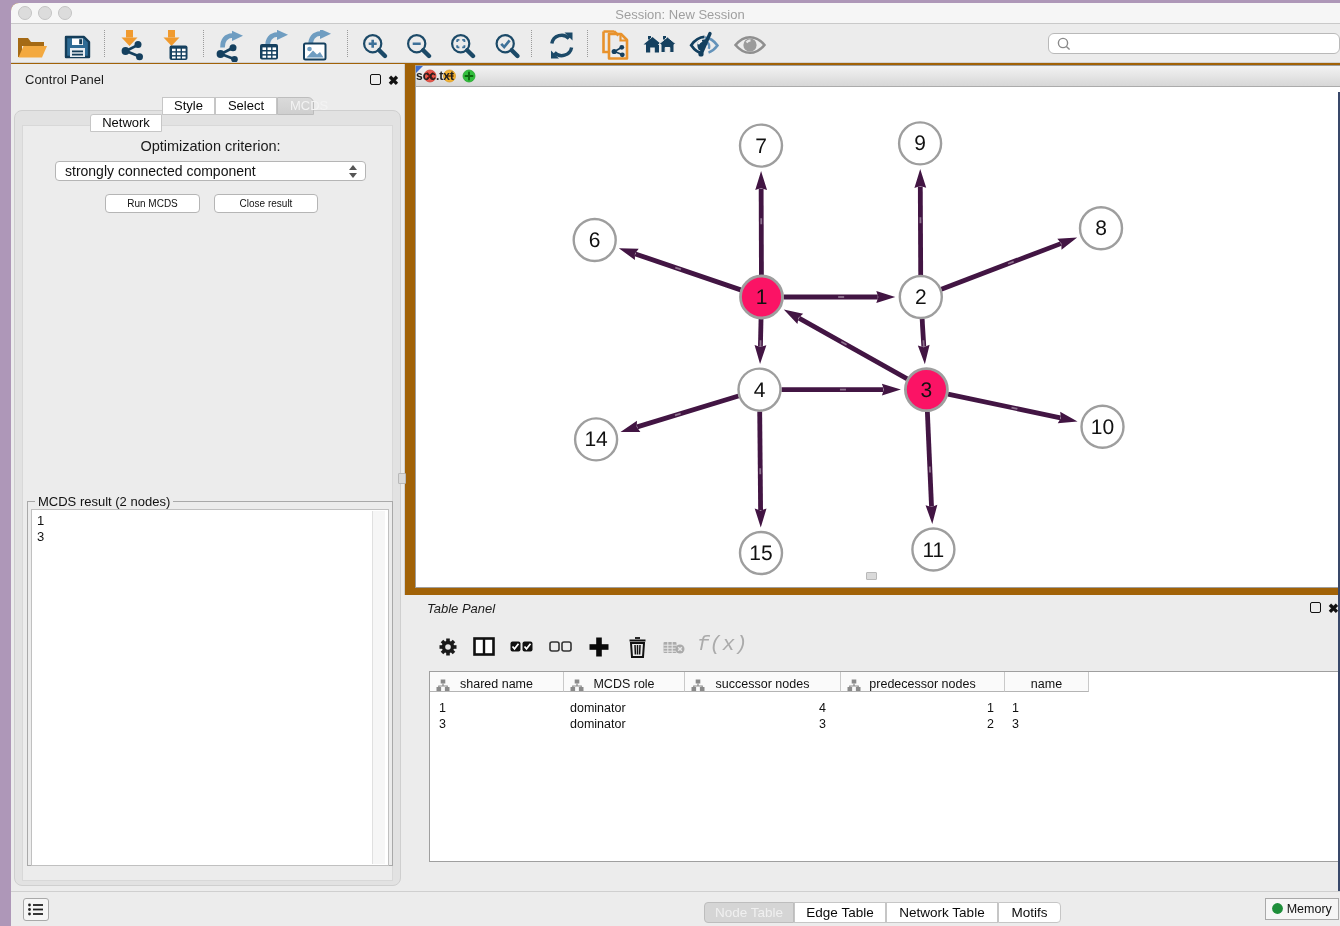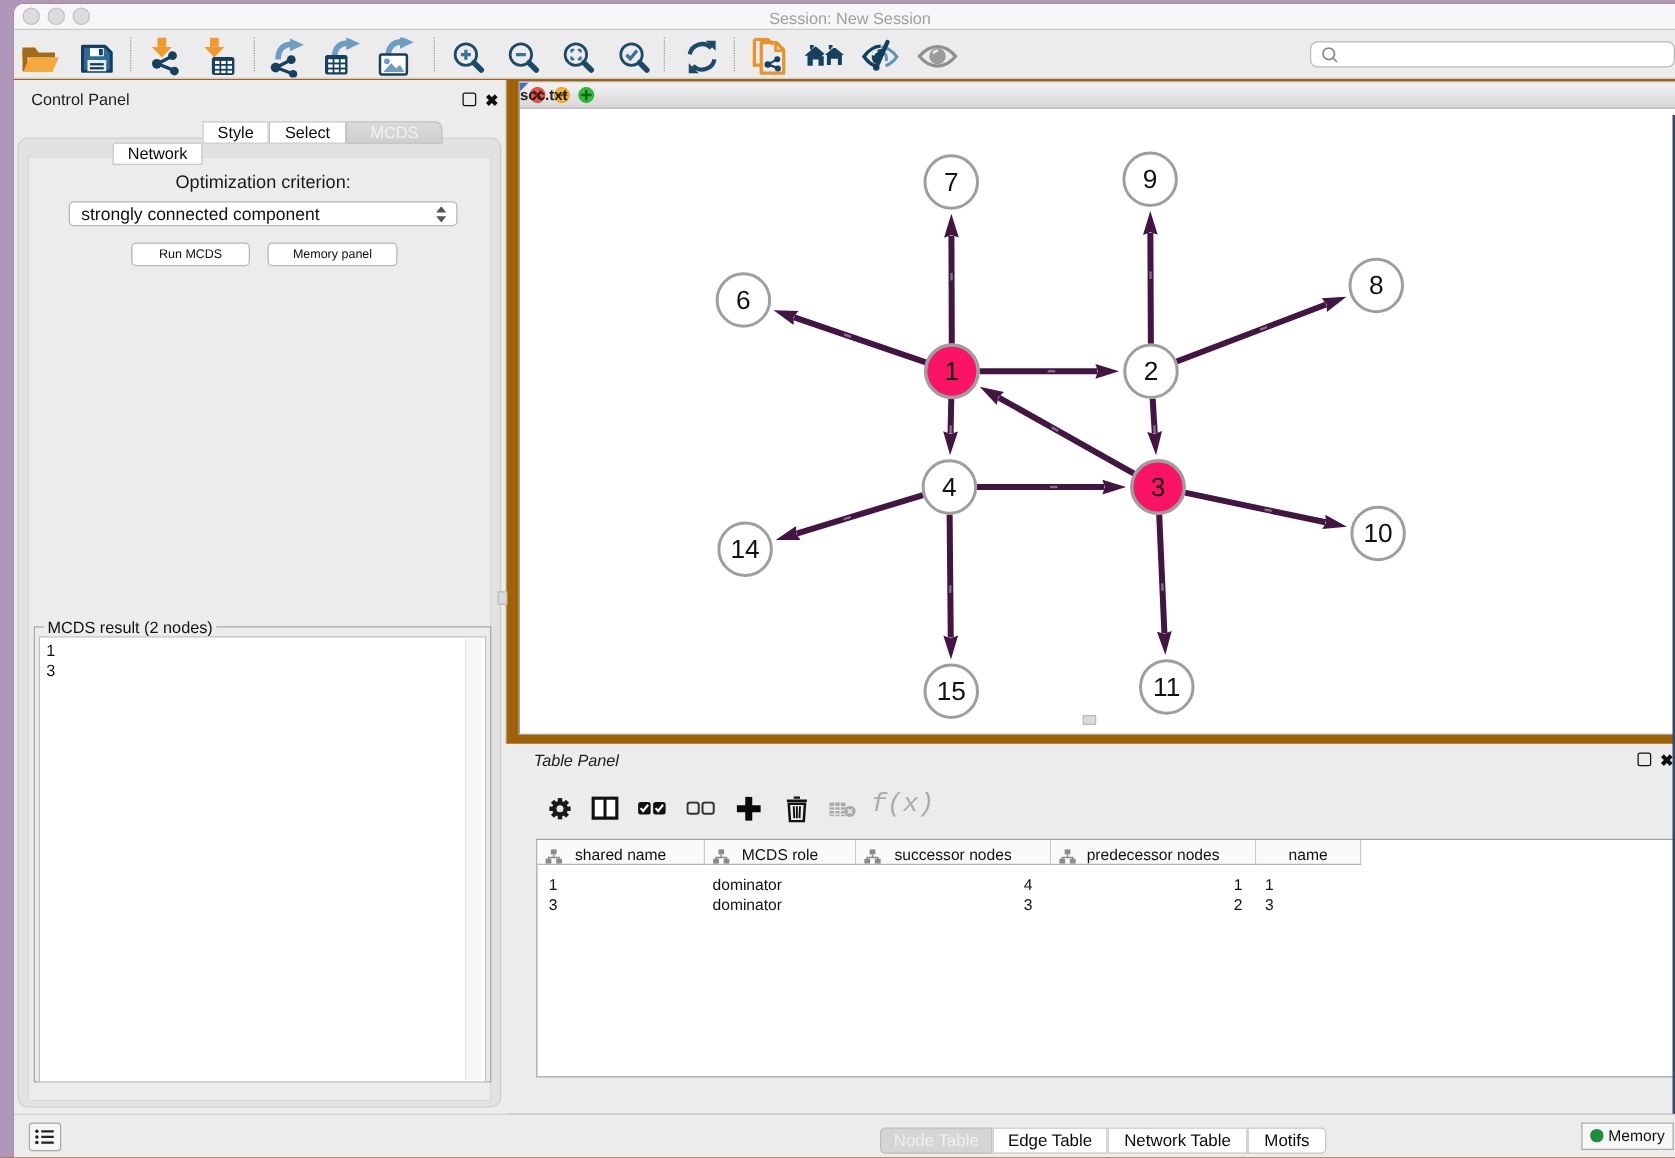--- a/index.html
+++ b/index.html
@@ -256,33 +256,33 @@
   </div>
 
   <div id="cpanel" class="abs">
     <div id="cp-title" class="abs">Control Panel</div>
     <div class="wicon" style="left:359px;top:10px;width:9px;height:9px;border:1.5px solid #111;border-radius:2px;"></div>
     <div class="wicon" style="left:377px;top:8.5px;font-weight:bold;font-size:13px;">✖</div>
     <div class="tabrow" style="left:79px;top:33px;">
       <div class="tab" style="left:0;width:72px;border-radius:3px 0 0 0;margin-top:17px;">Network</div>
       <div class="tab" style="left:72px;width:53px;">Style</div>
       <div class="tab" style="left:125px;width:62px;">Select</div>
-      <div class="tab tabsel" style="left:187px;width:77px;border-radius:0 6px 0 0;">MCDS</div>
+      <div class="tab tabsel" style="left:187px;width:37px;border-radius:0 6px 0 0;padding-left:12px;">MCDS</div>
     </div>
     <div id="cp-outer" class="abs"></div>
     <div id="cp-inner" class="abs"></div>
     <div id="cp-select" class="abs">strongly connected component
       <svg width="10" height="14" style="position:absolute;right:7px;top:3px;">
         <path d="M5 0 L9 5 L1 5 Z" fill="#555"></path>
         <path d="M5 13 L9 8 L1 8 Z" fill="#555"></path>
       </svg>
     </div>
     <div id="opt-label" class="abs">Optimization criterion:</div>
     <div class="btn" style="left:94px;top:130px;width:95px;">Run MCDS</div>
-    <div class="btn" style="left:203px;top:130px;width:104px;">Memory panel</div>
+    <div class="btn" style="left:203px;top:130px;width:104px;">Close result</div>
     <div id="fieldset" class="abs"></div>
     <div id="fs-legend" class="abs">MCDS result (2 nodes)</div>
     <div id="fs-list" class="abs">
         <div style="padding:3px 0 0 5px;line-height:16px;">1<br>3</div>
       </div>
     <div id="fs-scroll" class="abs"></div>
   </div>
 
   <div id="netwin" class="abs">
     <div id="netbar" class="abs">

